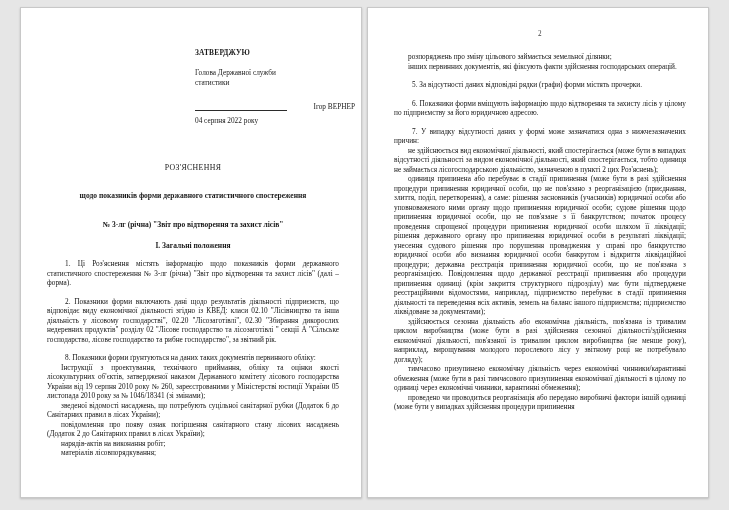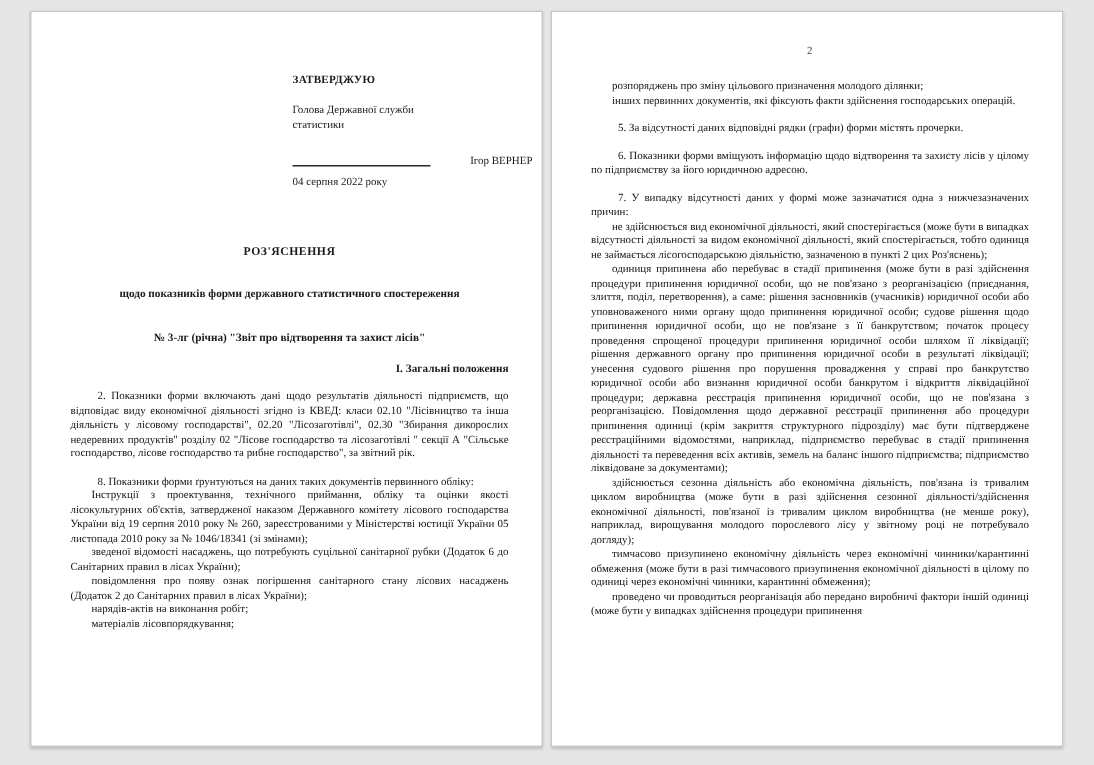--- a/index.html
+++ b/index.html
@@ -104,32 +104,32 @@
     font-size: 7.3px;
   }
 
   
   .doc-title {
     margin-top: 38px;
     text-align: center;
   }
   .doc-title .main {
     font-size: 7.8px;
-    font-weight: bold;
+    font-weight: normal;
     letter-spacing: 0.35px;
     margin-bottom: 2.5px;
   }
   .doc-title .sub {
     font-size: 7.5px;
     font-weight: bold;
     line-height: 10px;
     margin-top: 19px;
   }
   .section-head {
-    text-align: right;
+    text-align: center;
     font-size: 7.5px;
     font-weight: bold;
     margin-top: 11px;
     margin-bottom: 9px;
   }
   .body-block { margin-top: 0; }
 </style>
 </head>
 <body>
 
@@ -153,39 +153,40 @@
 
       <div class="doc-title">
         <div class="main">РОЗ'ЯСНЕННЯ</div>
         <div class="sub">щодо показників форми державного статистичного спостереження</div>
         <div class="sub">№ 3-лг (річна) "Звіт про відтворення та захист лісів"</div>
       </div>
 
       <div class="section-head">I. Загальні положення</div>
 
       <div class="body-block">
+        <p class="ind">1. Ці Роз'яснення містять інформацію щодо показників форми державного статистичного спостереження № 3-лг (річна) "Звіт про відтворення та захист лісів" (далі – форма).</p>
         <p class="ind gap-lg">2. Показники форми включають дані щодо результатів діяльності підприємств, що відповідає виду економічної діяльності згідно із КВЕД: класи 02.10 "Лісівництво та інша діяльність у лісовому господарстві", 02.20 "Лісозаготівлі", 02.30 "Збирання дикорослих недеревних продуктів" розділу 02 "Лісове господарство та лісозаготівлі " секції А "Сільське господарство, лісове господарство та рибне господарство", за звітний рік.</p>
         <p class="ind gap-lg">8. Показники форми ґрунтуються на даних таких документів первинного обліку:</p>
         <p class="ind-sm">Інструкції з проектування, технічного приймання, обліку та оцінки якості лісокультурних об'єктів, затвердженої наказом Державного комітету лісового господарства України від 19 серпня 2010 року № 260, зареєстрованими у Міністерстві юстиції України 05 листопада 2010 року за № 1046/18341 (зі змінами);</p>
         <p class="ind-sm">зведеної відомості насаджень, що потребують суцільної санітарної рубки (Додаток 6 до Санітарних правил в лісах України);</p>
         <p class="ind-sm">повідомлення про появу ознак погіршення санітарного стану лісових насаджень (Додаток 2 до Санітарних правил в лісах України);</p>
         <p class="ind-sm">нарядів-актів на виконання робіт;</p>
         <p class="ind-sm">матеріалів лісовпорядкування;</p>
       </div>
 
     </div>
   </div>
 
   <div class="page">
     <div class="page-inner">
 
       <div class="pg-num">2</div>
 
       <div class="body-block">
-        <p class="ind-sm">розпоряджень про зміну цільового призначення молодого ділянки;</p>
+        <p class="ind-sm">розпоряджень про зміну цільового займається земельної ділянки;</p>
         <p class="ind-sm">інших первинних документів, які фіксують факти здійснення господарських операцій.</p>
         <p class="ind gap-lg">5. За відсутності даних відповідні рядки (графи) форми містять прочерки.</p>
         <p class="ind gap-lg">6. Показники форми вміщують інформацію щодо відтворення та захисту лісів у цілому по підприємству за його юридичною адресою.</p>
         <p class="ind gap-lg">7. У випадку відсутності даних у формі може зазначатися одна з нижчезазначених причин:</p>
         <p class="ind-sm">не здійснюється вид економічної діяльності, який спостерігається (може бути в випадках відсутності діяльності за видом економічної діяльності, який спостерігається, тобто одиниця не займається лісогосподарською діяльністю, зазначеною в пункті 2 цих Роз'яснень);</p>
         <p class="ind-sm">одиниця припинена або перебуває в стадії припинення (може бути в разі здійснення процедури припинення юридичної особи, що не пов'язано з реорганізацією (приєднання, злиття, поділ, перетворення), а саме: рішення засновників (учасників) юридичної особи або уповноваженого ними органу щодо припинення юридичної особи; судове рішення щодо припинення юридичної особи, що не пов'язане з її банкрутством; початок процесу проведення спрощеної процедури припинення юридичної особи шляхом її ліквідації; рішення державного органу про припинення юридичної особи в результаті ліквідації; унесення судового рішення про порушення провадження у справі про банкрутство юридичної особи або визнання юридичної особи банкрутом і відкриття ліквідаційної процедури; державна реєстрація припинення юридичної особи, що не пов'язана з реорганізацією. Повідомлення щодо державної реєстрації припинення або процедури припинення одиниці (крім закриття структурного підрозділу) має бути підтверджене реєстраційними відомостями, наприклад, підприємство перебуває в стадії припинення діяльності та переведення всіх активів, земель на баланс іншого підприємства; підприємство ліквідоване за документами);</p>
         <p class="ind-sm">здійснюється сезонна діяльність або економічна діяльність, пов'язана із тривалим циклом виробництва (може бути в разі здійснення сезонної діяльності/здійснення економічної діяльності, пов'язаної із тривалим циклом виробництва (не менше року), наприклад, вирощування молодого порослевого лісу у звітному році не потребувало догляду);</p>
         <p class="ind-sm">тимчасово призупинено економічну діяльність через економічні чинники/карантинні обмеження (може бути в разі тимчасового призупинення економічної діяльності в цілому по одиниці через економічні чинники, карантинні обмеження);</p>
         <p class="ind-sm">проведено чи проводиться реорганізація або передано виробничі фактори іншій одиниці (може бути у випадках здійснення процедури припинення</p>
       </div>

